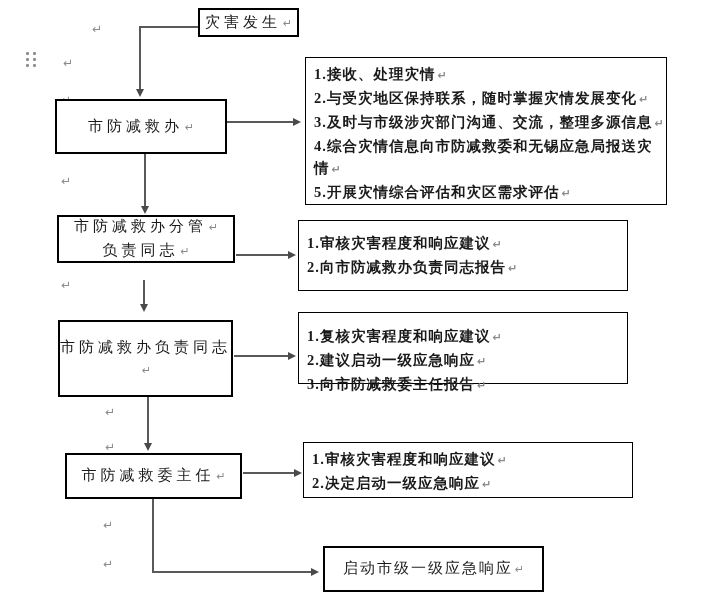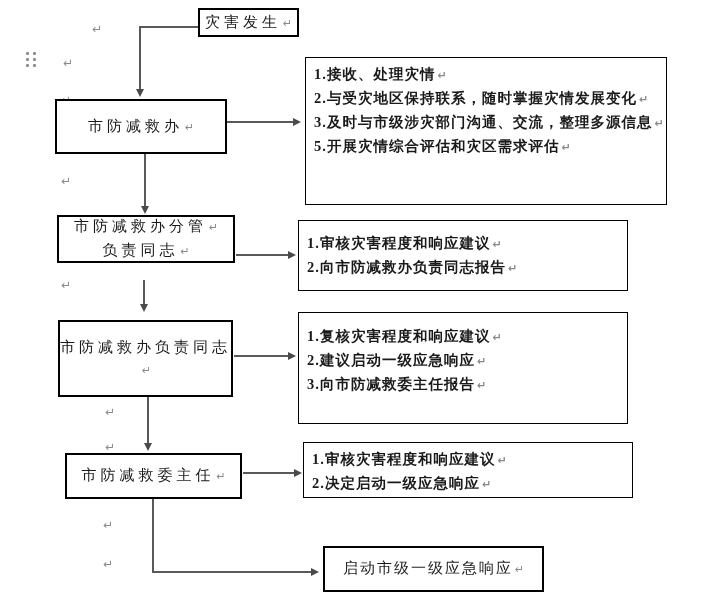--- a/index.html
+++ b/index.html
@@ -120,29 +120,30 @@
   </div>
 
   <div class="cbox" style="left:323px;top:546px;width:221px;height:46px;letter-spacing:2px">
     <div><span>启动市级一级应急响应</span><span class="lb">↵</span></div>
   </div>
 
   <div class="dbox" style="left:305px;top:57px;width:362px;height:148px">
     <div class="dline"><span>1.接收、处理灾情</span><span class="lb">↵</span></div>
     <div class="dline"><span>2.与受灾地区保持联系，随时掌握灾情发展变化</span><span class="lb">↵</span></div>
     <div class="dline"><span>3.及时与市级涉灾部门沟通、交流，整理多源信息</span><span class="lb">↵</span></div>
+    <div class="dline wrap"><span>4.综合灾情信息向市防减救委和无锡应急局报送灾情</span><span class="lb">↵</span></div>
     <div class="dline"><span>5.开展灾情综合评估和灾区需求评估</span><span class="lb">↵</span></div>
   </div>
 
   <div class="dbox" style="left:298px;top:220px;width:330px;height:71px;padding-top:11px">
     <div class="dline"><span>1.审核灾害程度和响应建议</span><span class="lb">↵</span></div>
     <div class="dline"><span>2.向市防减救办负责同志报告</span><span class="lb">↵</span></div>
   </div>
 
-  <div class="dbox" style="left:298px;top:312px;width:330px;height:112px;padding-top:12px">
+  <div class="dbox" style="left:298px;top:312px;width:330px;height:72px;padding-top:12px">
     <div class="dline"><span>1.复核灾害程度和响应建议</span><span class="lb">↵</span></div>
     <div class="dline"><span>2.建议启动一级应急响应</span><span class="lb">↵</span></div>
     <div class="dline"><span>3.向市防减救委主任报告</span><span class="lb">↵</span></div>
   </div>
 
   <div class="dbox" style="left:303px;top:442px;width:330px;height:56px;padding-top:5px">
     <div class="dline"><span>1.审核灾害程度和响应建议</span><span class="lb">↵</span></div>
     <div class="dline"><span>2.决定启动一级应急响应</span><span class="lb">↵</span></div>
   </div>
 

